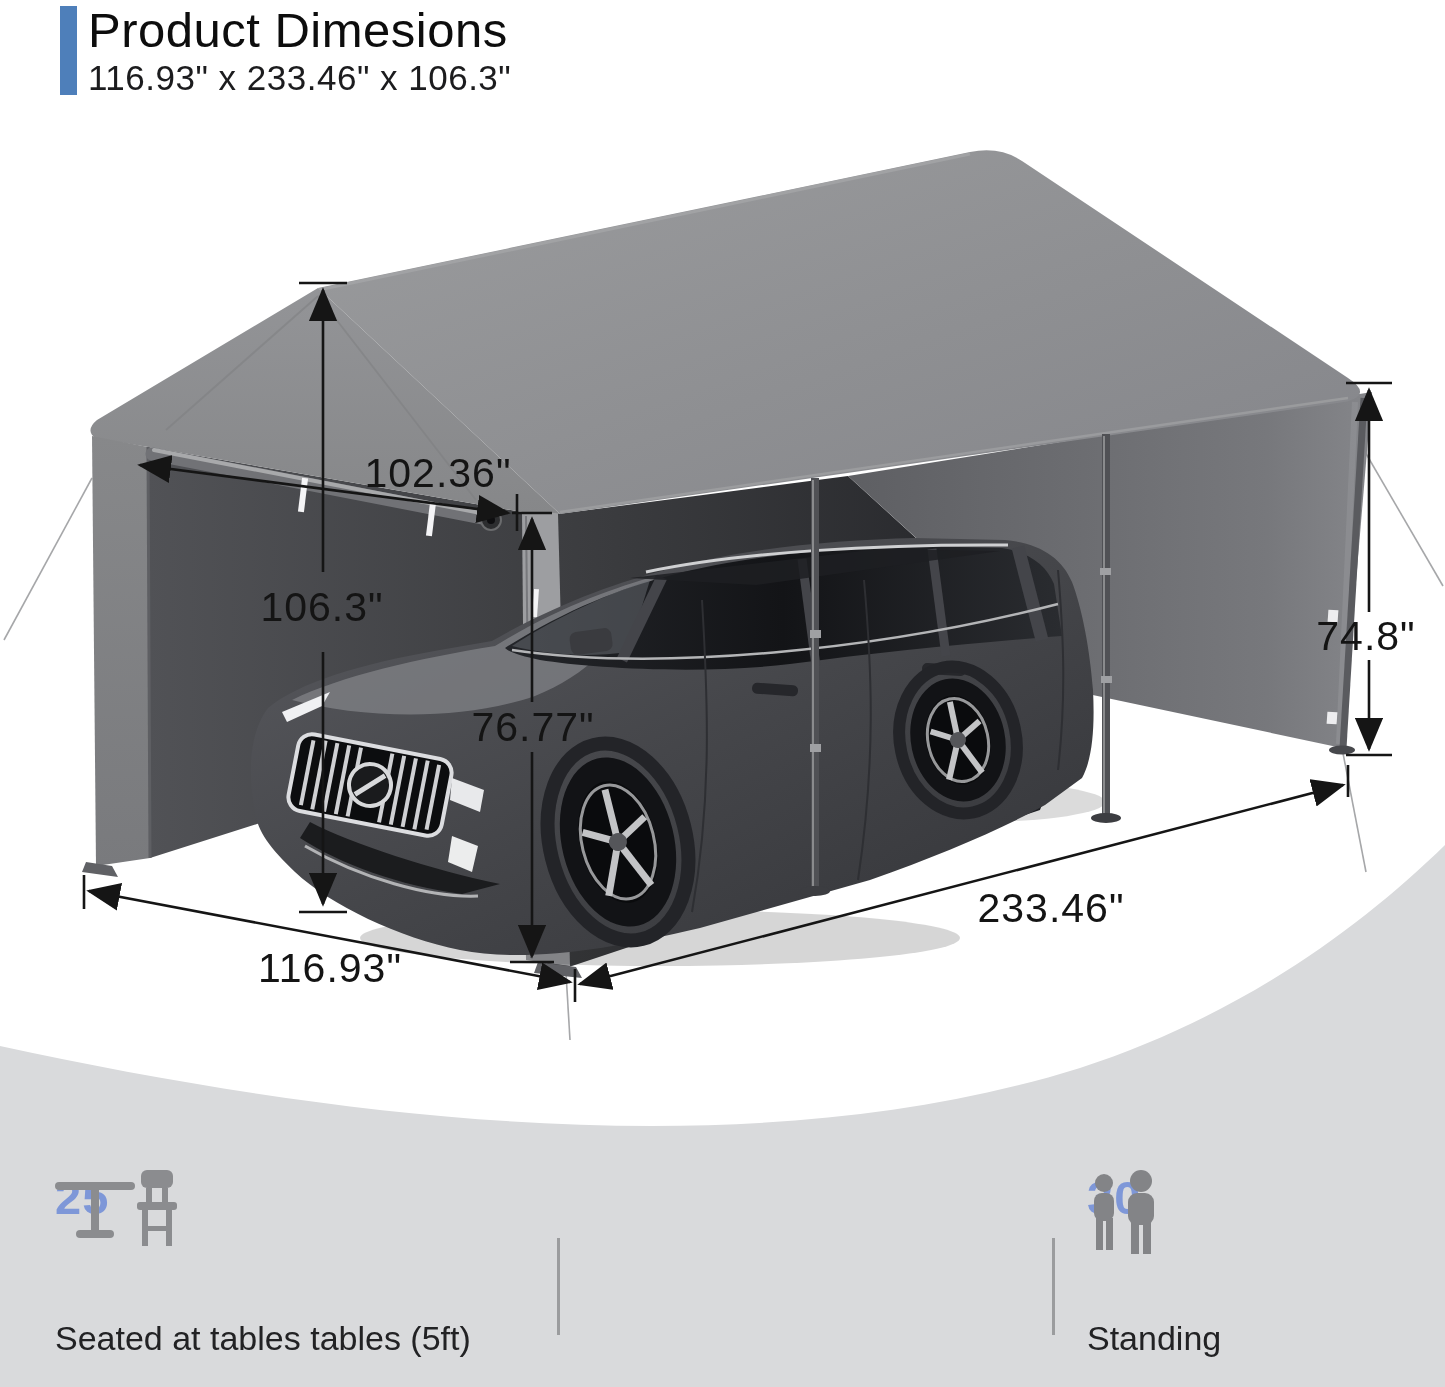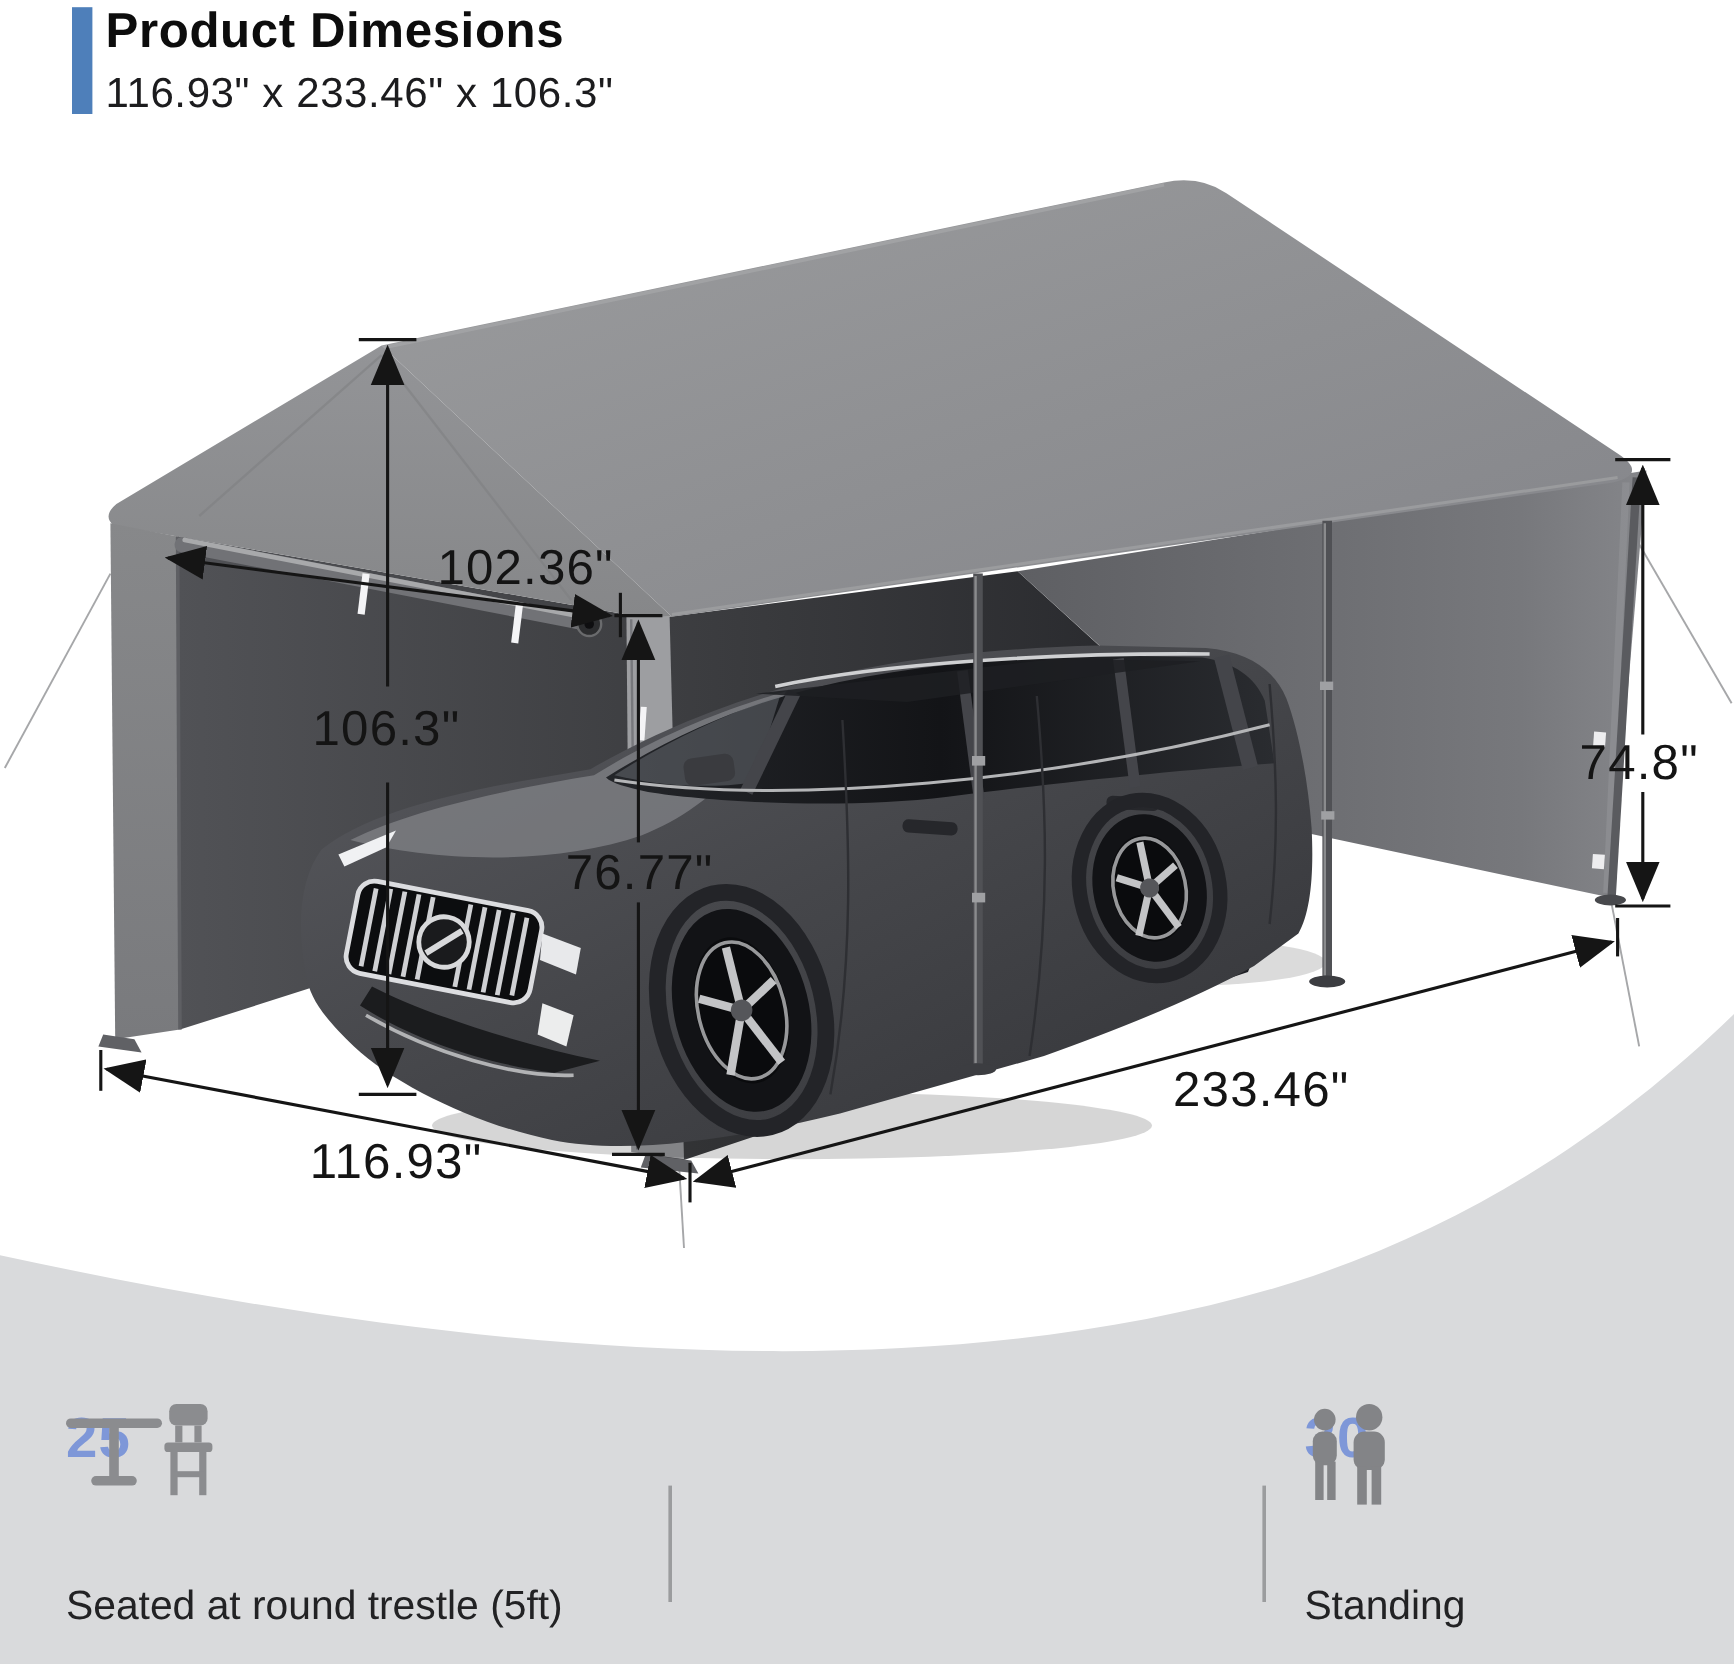--- a/index.html
+++ b/index.html
@@ -1,20 +1,20 @@
 <!DOCTYPE html>
 <html><head>
 <meta charset="utf-8">
 <style>
   html,body{margin:0;padding:0;background:#fff;}
   .stage{position:relative;width:1445px;height:1387px;overflow:hidden;
          font-family:"Liberation Sans", sans-serif;background:#ffffff;}
   .stage svg{position:absolute;left:0;top:0;}
   .accent-bar{position:absolute;left:60px;top:6px;width:17px;height:89px;background:#4E7FBA;}
-  .page-title{position:absolute;left:88px;top:2px;font-size:41px;font-weight:bold;color:#0d0d0d;letter-spacing:.5px;}
+  .page-title{position:absolute;left:88px;top:2px;font-size:49px;font-weight:normal;color:#0d0d0d;letter-spacing:.5px;}
   .page-subtitle{position:absolute;left:88px;top:58px;font-size:35px;color:#1c1c1e;letter-spacing:.5px;}
   .dim-label{position:absolute;transform:translate(-50%,-50%);font-size:41px;color:#141414;white-space:nowrap;letter-spacing:1px;}
   .cap-col{position:absolute;}
   .cap-value{font-size:47px;font-weight:bold;color:#7E97D8;letter-spacing:1px;}
   .cap-icon{margin-top:4px;height:84px;display:flex;align-items:flex-end;justify-content:center;}
   .cap-label{margin-top:6px;font-size:34px;color:#222224;}
   .cap-divider{position:absolute;width:3px;height:97px;top:1238px;background:#9b9c9e;}
   #col-1{left:55px;top:1170px;width:500px;}
   #col-2{left:620px;top:1170px;width:410px;}
   #col-3{left:1087px;top:1170px;width:340px;}
@@ -247,21 +247,21 @@
         <rect x="21" y="60" width="38" height="8" rx="4"></rect>
         <rect x="86" y="0" width="32" height="18" rx="6"></rect>
         <rect x="91" y="18" width="6" height="14"></rect>
         <rect x="107" y="18" width="6" height="14"></rect>
         <rect x="82" y="32" width="40" height="8" rx="3"></rect>
         <rect x="87" y="40" width="6" height="36"></rect>
         <rect x="111" y="40" width="6" height="36"></rect>
         <rect x="90" y="56" width="25" height="5"></rect>
       </svg>
     </div>
-    <div class="cap-label">Seated at round trestle (5ft)</div>
+    <div class="cap-label">Seated at tables tables (5ft)</div>
   </div>
 
   <div class="cap-divider" style="left:557px;"></div>
 
 
   <div class="cap-divider" style="left:1052px;"></div>
 
   <div class="cap-col" id="col-3">
     <div class="cap-value">30</div>
     <div class="cap-icon">

